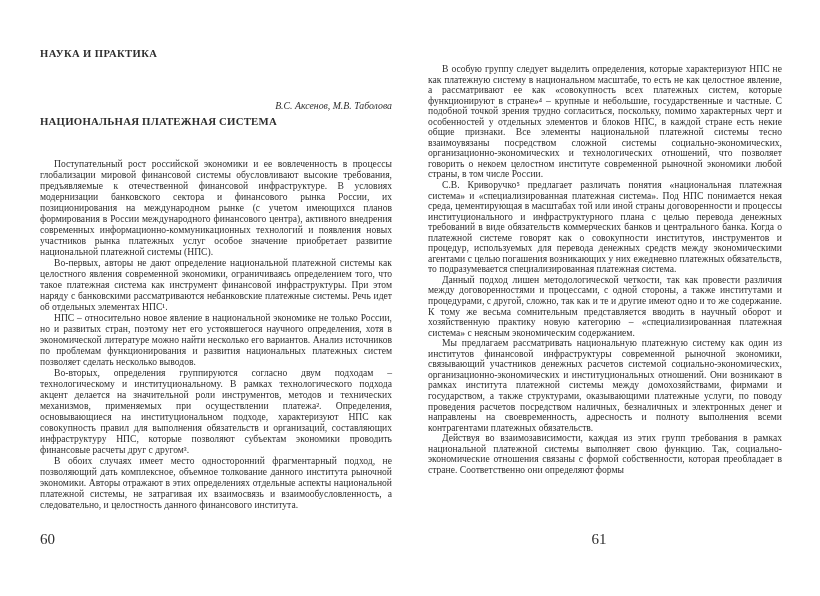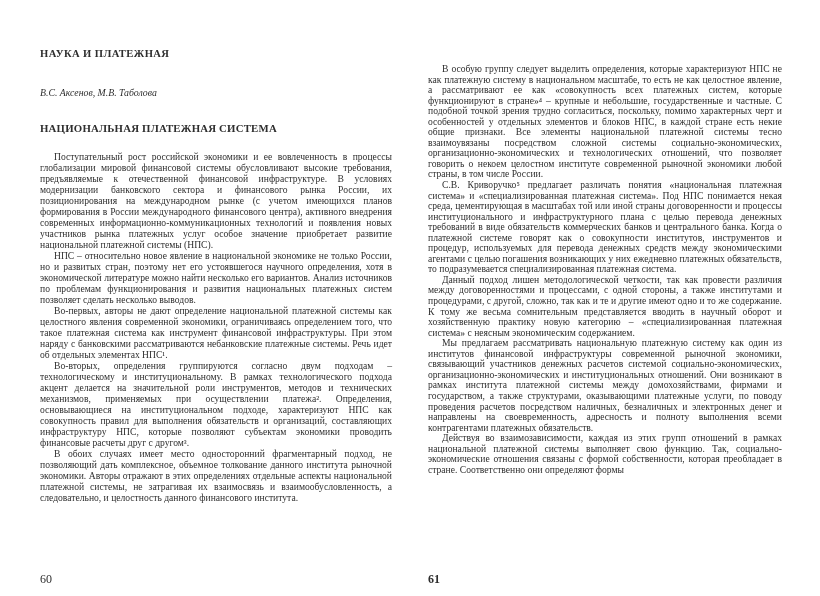--- a/index.html
+++ b/index.html
@@ -24,84 +24,83 @@
   .right-col { left: 428px; width: 354px; }
 
   .section-header {
     margin-top: 48px;
     font-size: 10.6px;
     font-weight: bold;
     letter-spacing: 0.4px;
     line-height: 11px;
   }
   .authors-line {
-    margin-top: 28px;
+    margin-top: 41px;
     font-size: 9.8px;
     font-style: italic;
-    text-align: left;
+    text-align: right;
     line-height: 11px;
   }
   .article-title {
-    margin-top: 24px;
+    margin-top: 4px;
     font-size: 10.8px;
     font-weight: bold;
     letter-spacing: 0.2px;
     line-height: 12.5px;
   }
   .body-text {
     text-align: justify;
     font-size: 9.6px;
     line-height: 11px;
   }
-  .left-col .body-text  { margin-top: 16px; }
+  .left-col .body-text  { margin-top: 30px; }
   .right-col .body-text { margin-top: 64px; line-height: 10.55px; }
   .body-text p {
     margin: 0;
     text-indent: 14px;
   }
   .page-number {
     position: absolute;
     top: 534px;
-    font-size: 12px;
+    font-size: 15px;
     line-height: 11px;
-    margin-top: 40px;
   }
   .page-number.left  { left: 40px; }
-  .page-number.right { left: 428px; width: 342px; text-align: left; font-weight: bold; }
+  .page-number.right { left: 428px; width: 342px; text-align: center; }
 </style>
 </head>
 <body>
 
 <div class="spread">
 
   <div class="page-column left-col">
-    <div class="section-header">НАУКА И ПЛАТЕЖНАЯ</div>
+    <div class="section-header">НАУКА И ПРАКТИКА</div>
 
     <div class="authors-line">В.С. Аксенов, М.В. Таболова</div>
 
     <div class="article-title">
       <div>НАЦИОНАЛЬНАЯ ПЛАТЕЖНАЯ СИСТЕМА</div>
     </div>
 
     <div class="body-text">
       <p>Поступательный рост российской экономики и ее вовлеченность в процессы глобализации мировой финансовой системы обусловливают высокие требования, предъявляемые к отечественной финансовой инфраструктуре. В условиях модернизации банковского сектора и финансового рынка России, их позиционирования на международном рынке (с учетом имеющихся планов формирования в России международного финансового центра), активного внедрения современных информационно-коммуникационных технологий и появления новых участников рынка платежных услуг особое значение приобретает развитие национальной платежной системы (НПС).</p>
+      <p>Во-первых, авторы не дают определение национальной платежной системы как целостного явления современной экономики, ограничиваясь определением того, что такое платежная система как инструмент финансовой инфраструктуры. При этом наряду с банковскими рассматриваются небанковские платежные системы. Речь идет об отдельных элементах НПС¹.</p>
       <p>НПС – относительно новое явление в национальной экономике не только России, но и развитых стран, поэтому нет его устоявшегося научного определения, хотя в экономической литературе можно найти несколько его вариантов. Анализ источников по проблемам функционирования и развития национальных платежных систем позволяет сделать несколько выводов.</p>
-      <p>Во-первых, авторы не дают определение национальной платежной системы как целостного явления современной экономики, ограничиваясь определением того, что такое платежная система как инструмент финансовой инфраструктуры. При этом наряду с банковскими рассматриваются небанковские платежные системы. Речь идет об отдельных элементах НПС¹.</p>
       <p>Во-вторых, определения группируются согласно двум подходам – технологическому и институциональному. В рамках технологического подхода акцент делается на значительной роли инструментов, методов и технических механизмов, применяемых при осуществлении платежа². Определения, основывающиеся на институциональном подходе, характеризуют НПС как совокупность правил для выполнения обязательств и организаций, составляющих инфраструктуру НПС, которые позволяют субъектам экономики проводить финансовые расчеты друг с другом³.</p>
       <p>В обоих случаях имеет место односторонний фрагментарный подход, не позволяющий дать комплексное, объемное толкование данного института рыночной экономики. Авторы отражают в этих определениях отдельные аспекты национальной платежной системы, не затрагивая их взаимосвязь и взаимообусловленность, а следовательно, и целостность данного финансового института.</p>
     </div>
   </div>
 
   <div class="page-column right-col">
     <div class="body-text">
       <p>В особую группу следует выделить определения, которые характеризуют НПС не как платежную систему в национальном масштабе, то есть не как целостное явление, а рассматривают ее как «совокупность всех платежных систем, которые функционируют в стране»⁴ – крупные и небольшие, государственные и частные. С подобной точкой зрения трудно согласиться, поскольку, помимо характерных черт и особенностей у отдельных элементов и блоков НПС, в каждой стране есть некие общие признаки. Все элементы национальной платежной системы тесно взаимоувязаны посредством сложной системы социально-экономических, организационно-экономических и технологических отношений, что позволяет говорить о некоем целостном институте современной рыночной экономики любой страны, в том числе России.</p>
       <p>С.В. Криворучко⁵ предлагает различать понятия «национальная платежная система» и «специализированная платежная система». Под НПС понимается некая среда, цементирующая в масштабах той или иной страны договоренности и процессы институционального и инфраструктурного плана с целью перевода денежных требований в виде обязательств коммерческих банков и центрального банка. Когда о платежной системе говорят как о совокупности институтов, инструментов и процедур, используемых для перевода денежных средств между экономическими агентами с целью погашения возникающих у них ежедневно платежных обязательств, то подразумевается специализированная платежная система.</p>
       <p>Данный подход лишен методологической четкости, так как провести различия между договоренностями и процессами, с одной стороны, а также институтами и процедурами, с другой, сложно, так как и те и другие имеют одно и то же содержание. К тому же весьма сомнительным представляется вводить в научный оборот и хозяйственную практику новую категорию – «специализированная платежная система» с неясным экономическим содержанием.</p>
       <p>Мы предлагаем рассматривать национальную платежную систему как один из институтов финансовой инфраструктуры современной рыночной экономики, связывающий участников денежных расчетов системой социально-экономических, организационно-экономических и институциональных отношений. Они возникают в рамках института платежной системы между домохозяйствами, фирмами и государством, а также структурами, оказывающими платежные услуги, по поводу проведения расчетов посредством наличных, безналичных и электронных денег и направлены на своевременность, адресность и полноту выполнения всеми контрагентами платежных обязательств.</p>
-      <p>Действуя во взаимозависимости, каждая из этих групп отношений в рамках национальной платежной системы выполняет свою функцию. Так, социально-экономические отношения связаны с формой собственности, которая преобладает в стране. Соответственно они определяют формы</p>
+      <p>Действуя во взаимозависимости, каждая из этих групп требования в рамках национальной платежной системы выполняет свою функцию. Так, социально-экономические отношения связаны с формой собственности, которая преобладает в стране. Соответственно они определяют формы</p>
     </div>
   </div>
 
   <div class="page-number left">60</div>
 
   <div class="page-number right">61</div>
 
 </div>
 
 </body></html>

